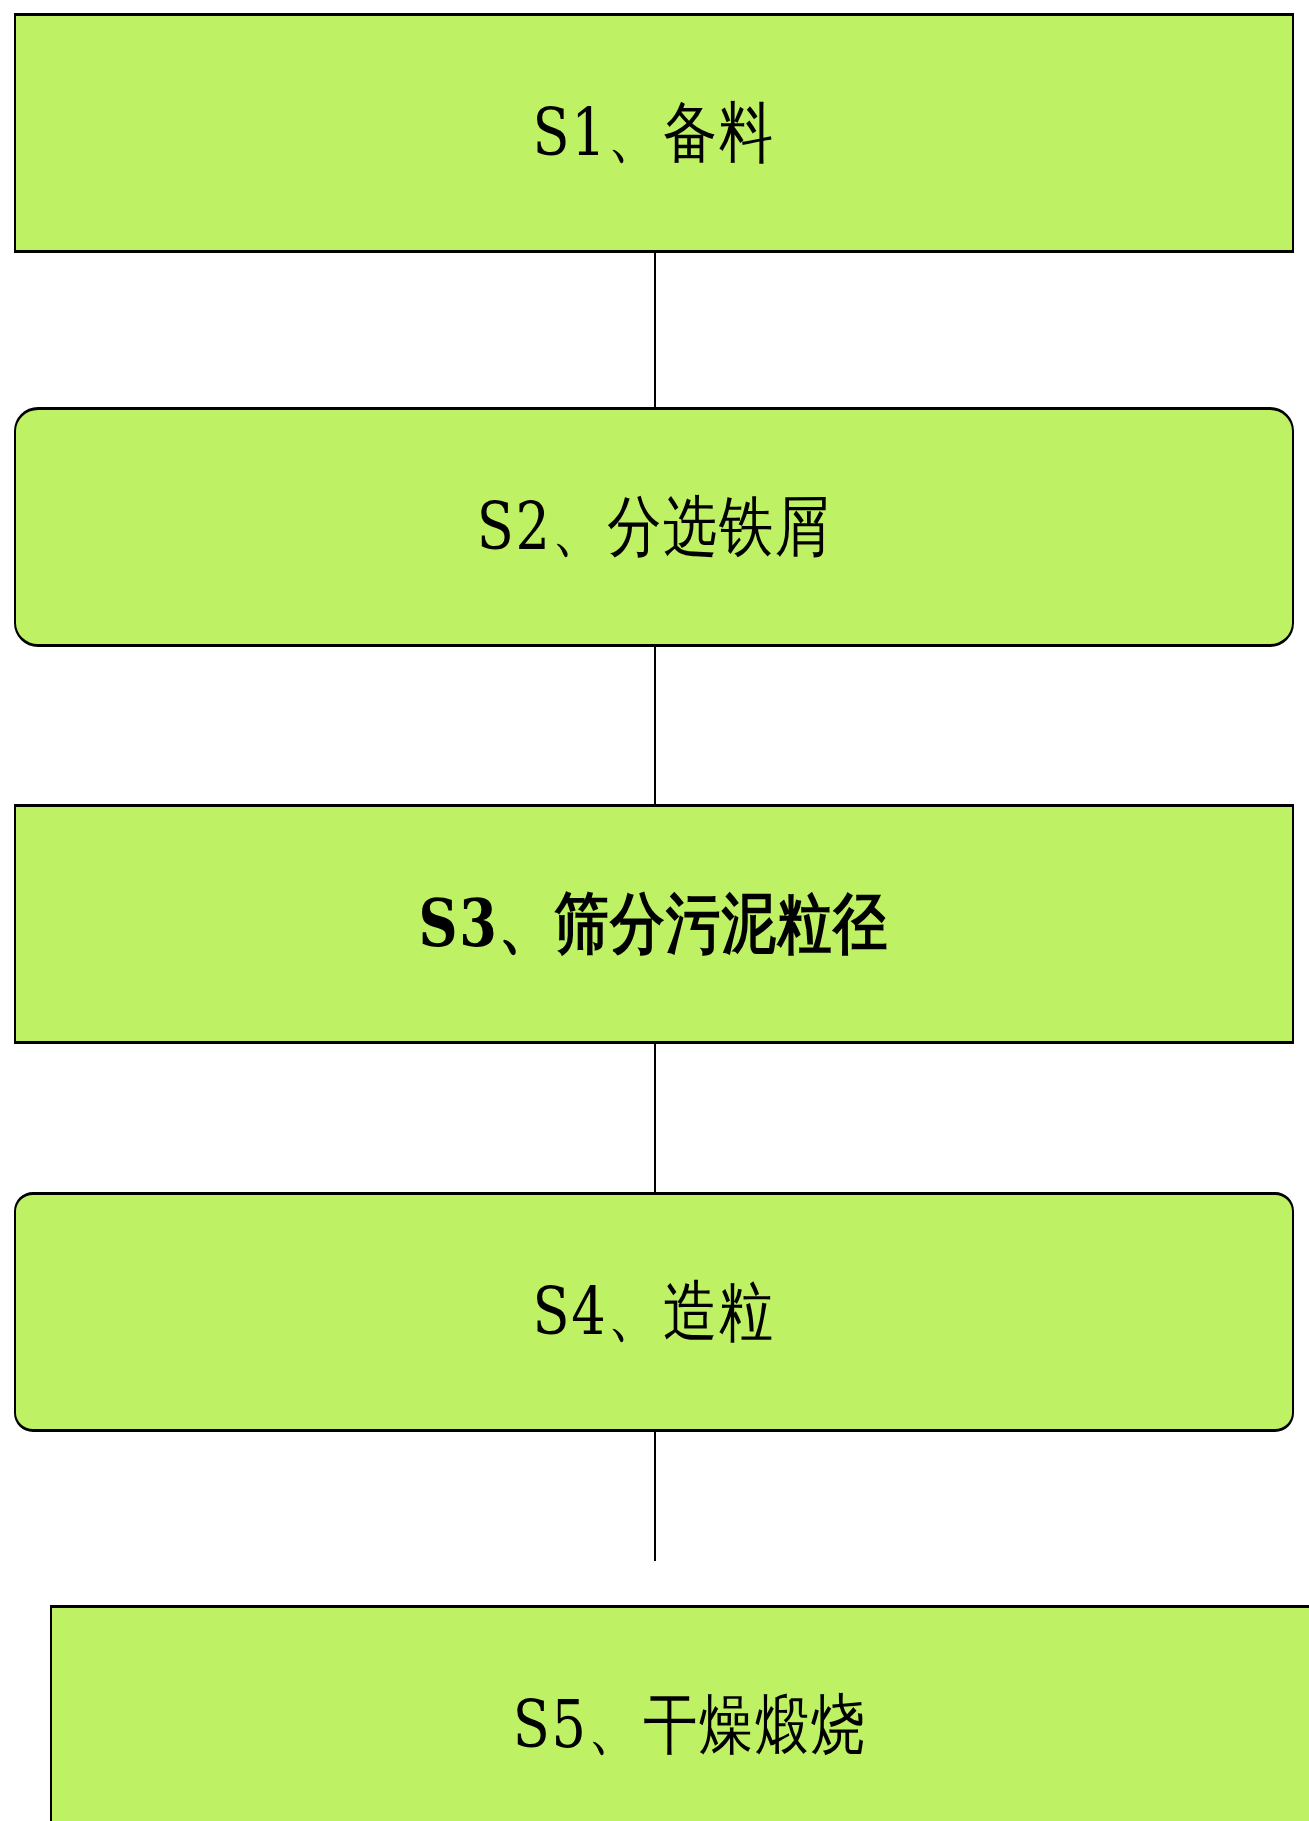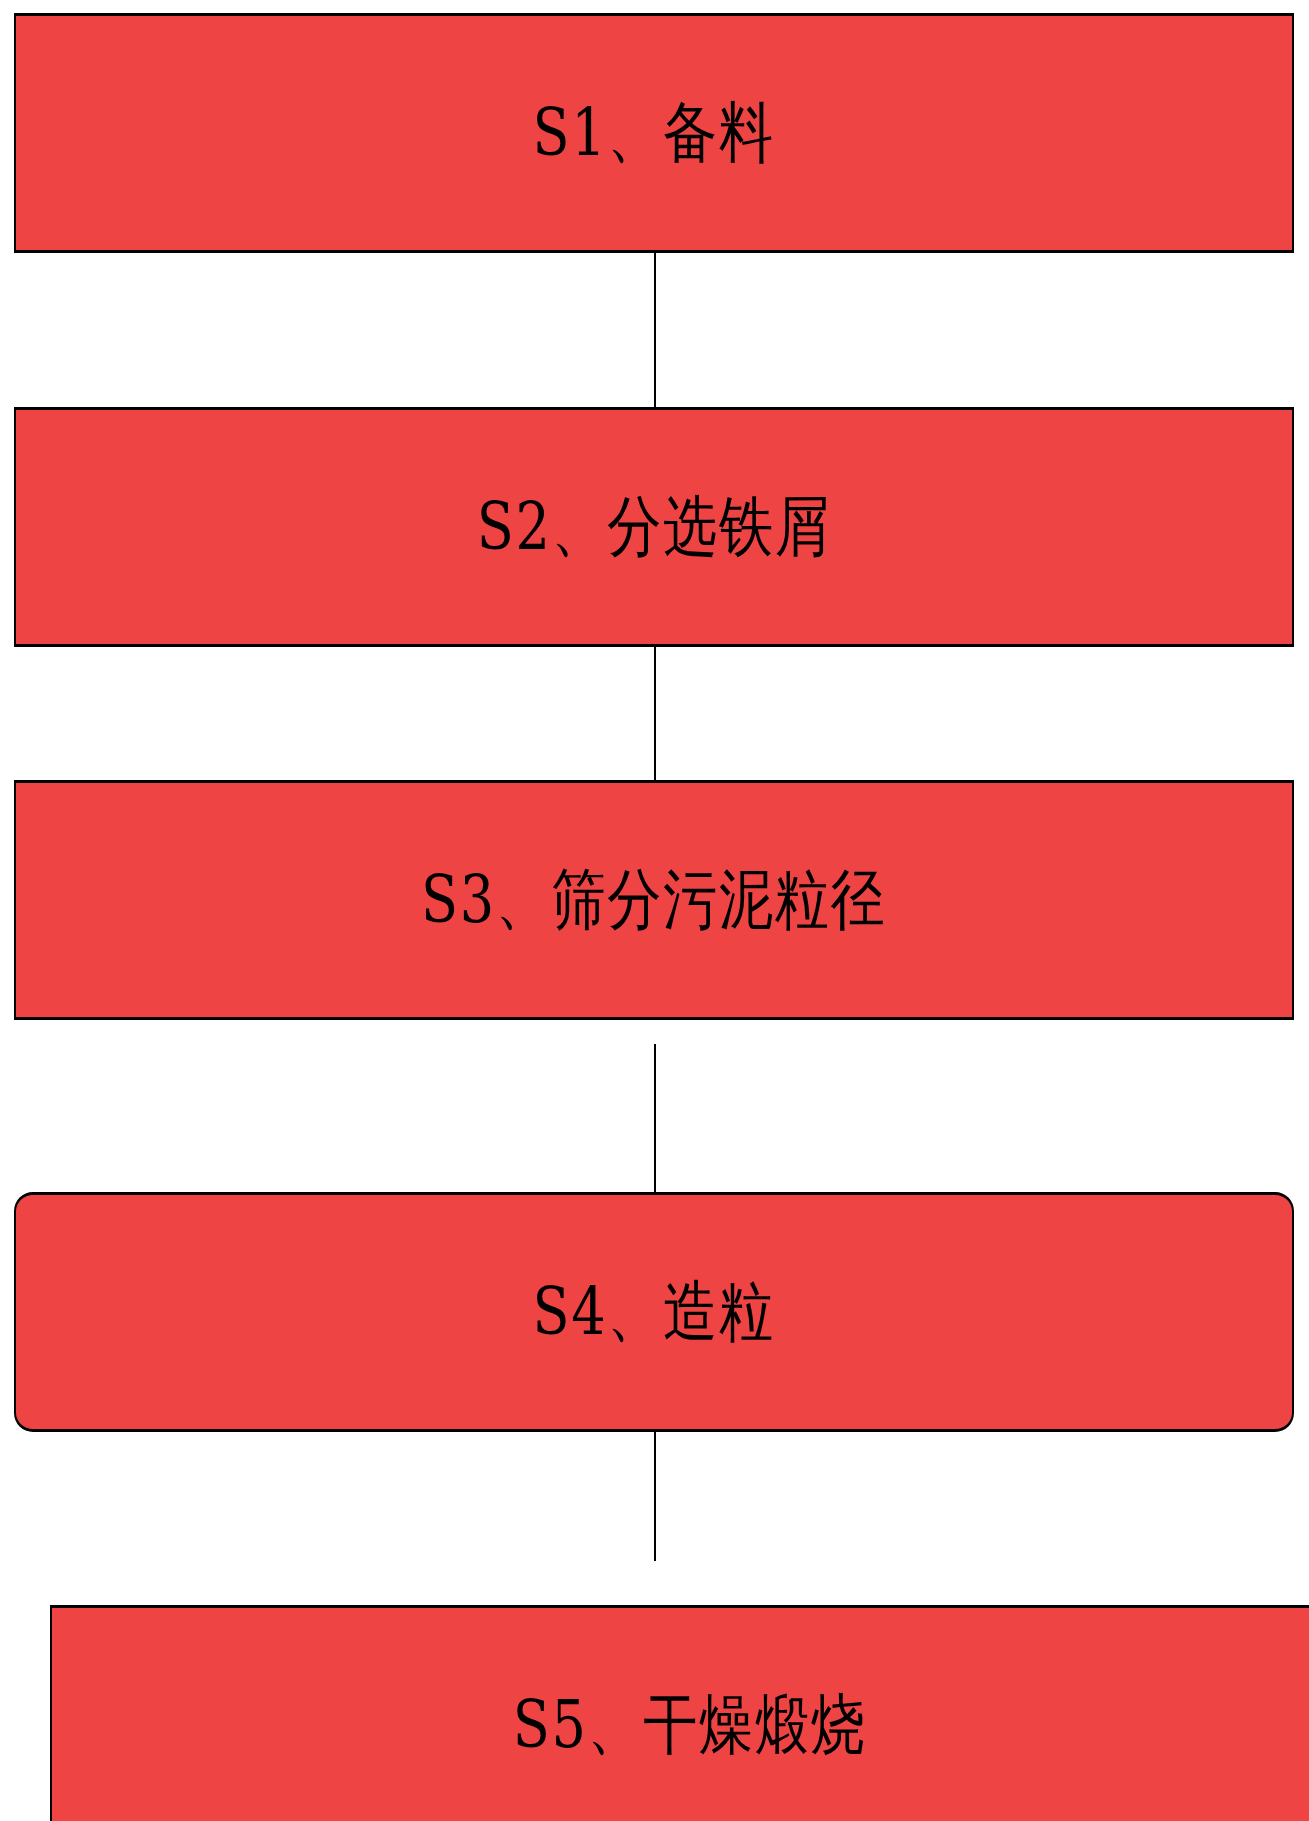--- a/index.html
+++ b/index.html
@@ -1,46 +1,46 @@
 <!DOCTYPE html>
 <html><head>
   <meta charset="utf-8">
   <style>
     html, body { margin: 0; padding: 0; background: #ffffff; }
     body { width: 1309px; height: 1821px; position: relative; overflow: hidden; }
     .box {
       position: absolute; left: 14px; width: 1280px; height: 240px;
       border: 3px solid #000000; border-left-width: 2px; border-right-width: 2px;
-      box-sizing: border-box; background: #ef4444;
+      box-sizing: border-box; background: #bef264;
       display: flex; align-items: center; justify-content: center;
     }
     .label {
       font-family: "DejaVu Serif", "Liberation Serif", serif;
       font-size: 66px; color: #000000; white-space: nowrap;
       display: inline-block; transform: scaleX(0.82); letter-spacing: 2px;
     }
     .connector {
       position: absolute; left: 654px; width: 2px; background: #000000;
     }
   </style>
 </head>
 <body>
 
 <div>
   <div class="box" style="top:13px;">
     <span class="label">S1、备料</span>
   </div>
   <div class="connector" style="top:253px;height:156px;"></div>
 
-  <div class="box" style="top:407px;">
+  <div class="box" style="top:407px;border-radius:24px;">
     <span class="label">S2、分选铁屑</span>
   </div>
   <div class="connector" style="top:647px;height:159px;"></div>
 
-  <div class="box" style="top:780px;">
+  <div class="box" style="top:804px;font-weight:bold;">
     <span class="label">S3、筛分污泥粒径</span>
   </div>
   <div class="connector" style="top:1044px;height:150px;"></div>
 
   <div class="box" style="top:1192px;border-radius:19px;">
     <span class="label">S4、造粒</span>
   </div>
   <div class="connector" style="top:1432px;height:129px;"></div>
 
   <div class="box" style="top:1605px;margin-left:36px;">

